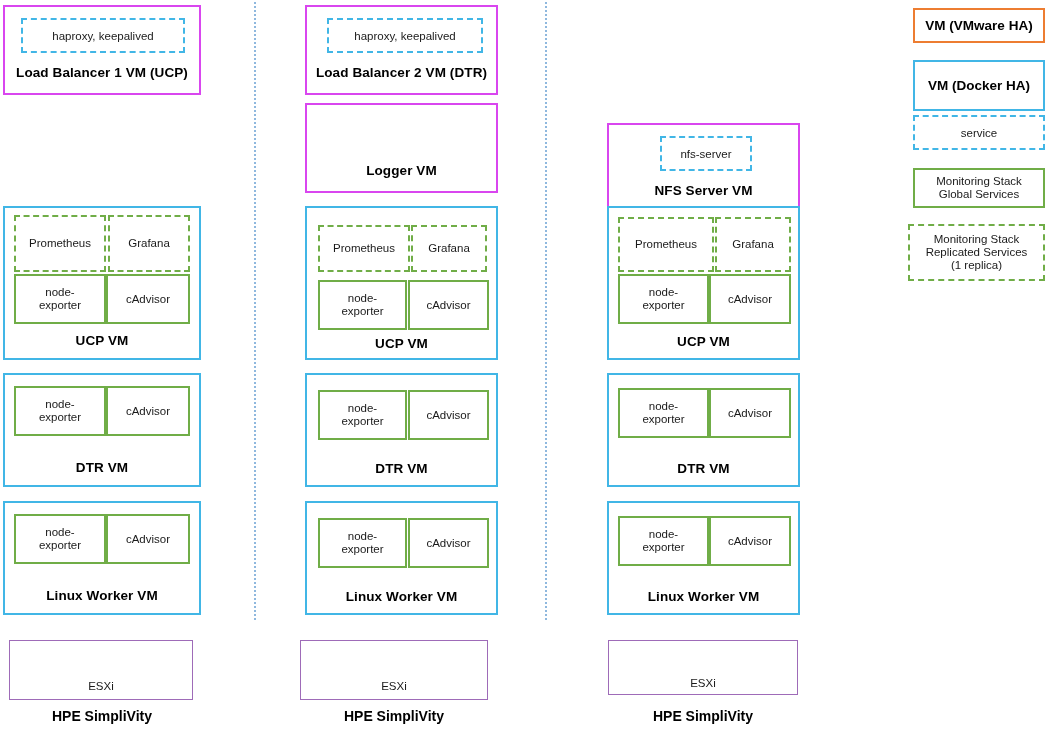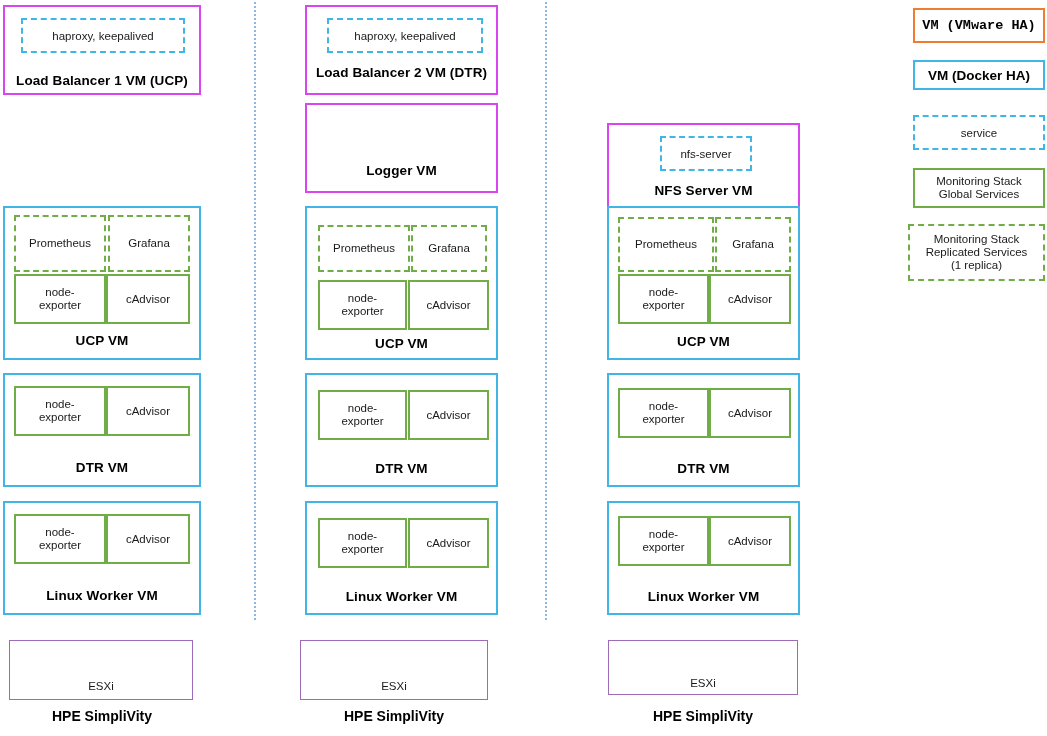--- a/index.html
+++ b/index.html
@@ -119,21 +119,21 @@
 </head>
 <body>
 
 <div class="divider" style="left:254px; top:2px; height:618px;"></div>
 <div class="divider" style="left:545px; top:2px; height:618px;"></div>
 
 <div class="abs vm vm-vmware" style="left:3px; top:5px; width:198px; height:90px;">
   <div class="abs svc" style="left:16px; top:11px; width:164px; height:35px;">
     <span>haproxy, keepalived</span>
   </div>
-  <div class="vm-label" style="top:66px;">Load Balancer 1 VM (UCP)</div>
+  <div class="vm-label" style="top:58px;">Load Balancer 1 VM (UCP)</div>
 </div>
 
 <div class="abs vm vm-docker" style="left:3px; top:206px; width:198px; height:154px;">
   <div class="abs mon-repl" style="left:9px; top:7px; width:92px; height:57px;">
     <span>Prometheus</span>
   </div>
   <div class="abs mon-repl" style="left:103px; top:7px; width:82px; height:57px;">
     <span>Grafana</span>
   </div>
   <div class="abs mon-global pre" style="left:9px; top:66px; width:92px; height:50px;">
@@ -272,25 +272,25 @@
     <span>cAdvisor</span>
   </div>
   <div class="vm-label" style="top:86px;">Linux Worker VM</div>
 </div>
 
 <div class="abs vm vm-esxi" style="left:608px; top:640px; width:190px; height:55px;">
   <div class="esxi-text" style="top:36px;">ESXi</div>
 </div>
 <div class="vm-label-esxi" style="left:608px; top:708px; width:190px;">HPE SimpliVity</div>
 
-<div class="abs legend-vm legend-vmware" style="left:913px; top:8px; width:132px; height:35px;font-family:Liberation Mono, monospace;">
+<div class="abs legend-vm legend-vmware" style="left:913px; top:8px; width:132px; height:35px;">
   <span class="nowrap">VM (VMware HA)</span>
 </div>
 
-<div class="abs legend-vm legend-docker" style="left:913px; top:60px; width:132px; height:30px;">
+<div class="abs legend-vm legend-docker" style="left:913px; top:60px; width:132px; height:51px;">
   <span class="nowrap">VM (Docker HA)</span>
 </div>
 
 <div class="abs svc" style="left:913px; top:115px; width:132px; height:35px;">
   <span>service</span>
 </div>
 
 <div class="abs mon-global pre" style="left:913px; top:168px; width:132px; height:40px;">
   <span>Monitoring Stack
 Global Services</span>

